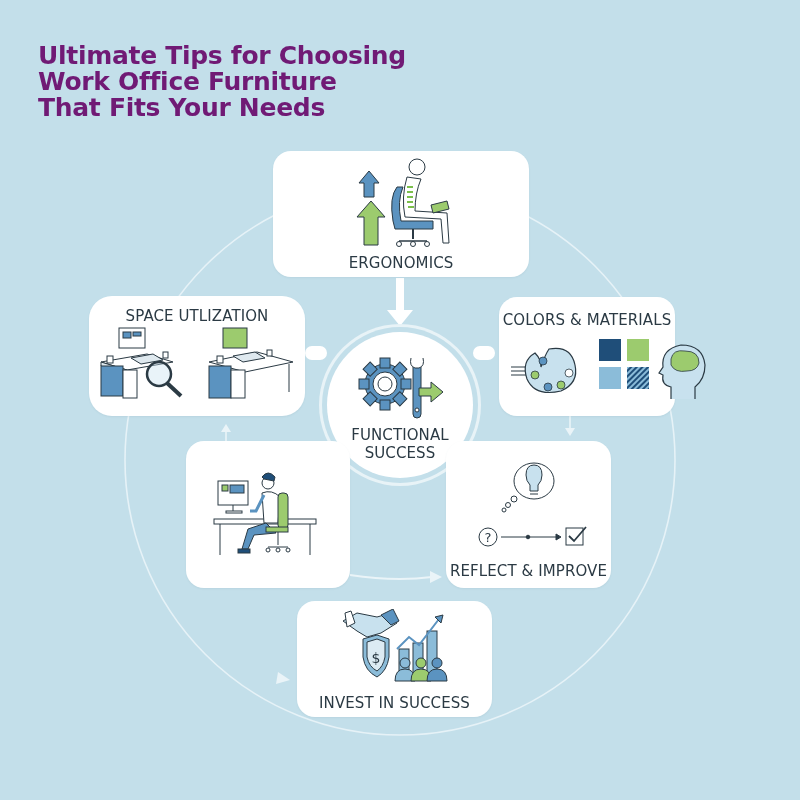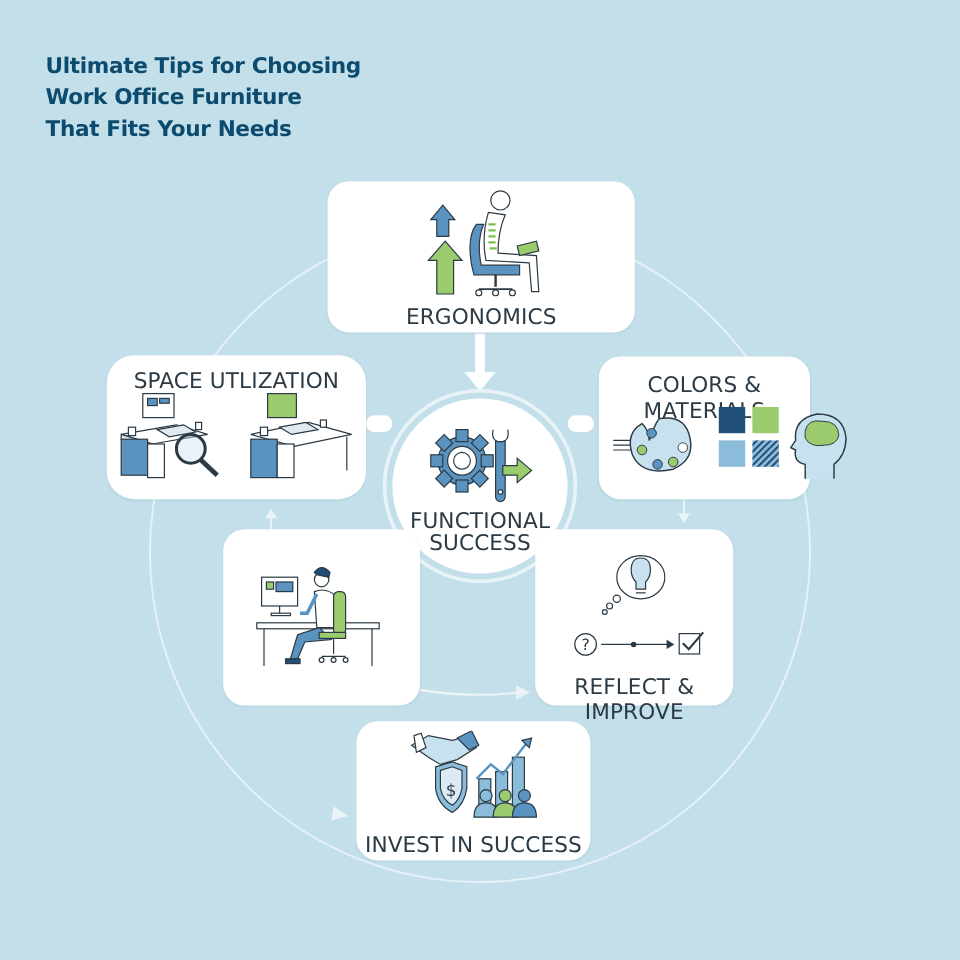--- a/index.html
+++ b/index.html
@@ -4,32 +4,32 @@
 <style>
   html, body { margin: 0; padding: 0; }
   body {
     width: 800px; height: 800px; overflow: hidden; position: relative;
     background: #c3dfea;
     font-family: "Liberation Sans", "DejaVu Sans", sans-serif;
   }
   .title {
     position: absolute; left: 38px; top: 43px;
     font-family: "DejaVu Sans", "Liberation Sans", sans-serif;
-    font-weight: bold; font-size: 18px; line-height: 26px;
-    color: #0c4a6e; letter-spacing: -0.3px;
+    font-weight: bold; font-size: 25px; line-height: 26px;
+    color: #701a75; letter-spacing: -0.3px;
   }
   .title div { white-space: nowrap; }
   svg.bg { position: absolute; left: 0; top: 0; }
   .card {
     position: absolute; background: #ffffff; border-radius: 18px;
     box-shadow: 0 1px 2px rgba(60,100,120,0.08);
   }
   .label {
     position: absolute; left: 0; right: 0; text-align: center;
-    font-size: 18px; color: #2b3a44; letter-spacing: 0.1px;
+    font-size: 15px; color: #2b3a44; letter-spacing: 0.1px;
     font-family: "DejaVu Sans", "Liberation Sans", sans-serif;
     font-weight: normal;
   }
   .icon { position: absolute; }
   .center {
     position: absolute; left: 327px; top: 332px; width: 146px; height: 146px;
     border-radius: 50%; background: #ffffff;
     box-shadow: 0 0 0 5px #c3dfea, 0 0 0 8px #e8f3f7;
   }
 </style>

